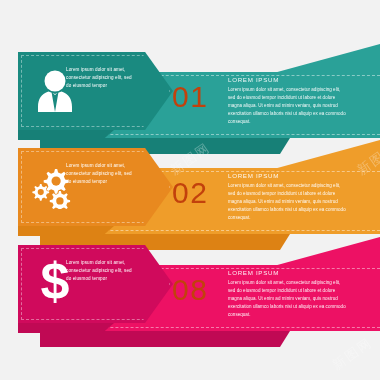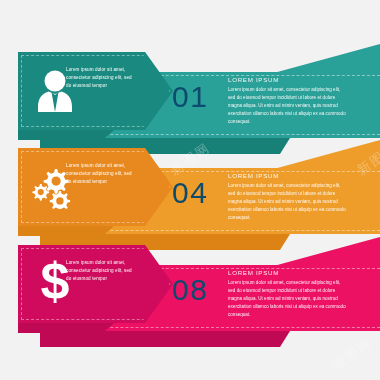--- a/index.html
+++ b/index.html
@@ -71,21 +71,21 @@
     position:absolute;left:66px;top:16px;width:70px;
     font-size:4.6px;line-height:1.75;
     color:#ffffff;
     letter-spacing:.1px;
   }
 
   .num{
     position:absolute;
     font-size:30px;
     font-weight:300;
-    color:#0c4a6e;
+    color:#c2410c;
     letter-spacing:1.5px;
     line-height:1;
   }
 
   .body{
     position:absolute;
     width:118px;
   }
   .body h4{
     margin:0 0 3px 0;
@@ -171,21 +171,21 @@
           <path d="M27 26 l1.8 0 .75 2.8 2.45 1.0 2.45-1.45 1.3 1.25 -1.45 2.45 1.0 2.45 2.8 .75 0 1.8 -2.8 .75 -1.0 2.45 1.45 2.45 -1.3 1.25 -2.45-1.45 -2.45 1.0 -.75 2.8 -1.8 0 -.75-2.8 -2.45-1.0 -2.45 1.45 -1.25-1.25 1.45-2.45 -1.0-2.45 -2.8-.75 0-1.8 2.8-.75 1.0-2.45 -1.45-2.45 1.25-1.25 2.45 1.45 2.45-1.0 Z"></path>
           <circle cx="27.9" cy="35.9" r="3.7" fill="#e8891f"></circle>
           <path d="M8 19 l1.5 0 .62 2.3 2.0 .85 2.0-1.2 1.08 1.05 -1.2 2.0 .85 2.0 2.3 .62 0 1.5 -2.3 .62 -.85 2.0 1.2 2.0 -1.08 1.05 -2.0-1.2 -2.0 .85 -.62 2.3 -1.5 0 -.62-2.3 -2.0-.85 -2.0 1.2 -1.05-1.05 1.2-2.0 -.85-2.0 -2.3-.62 0-1.5 2.3-.62 .85-2.0 -1.2-2.0 1.05-1.05 2.0 1.2 2.0-.85 Z"></path>
           <circle cx="8.75" cy="27.1" r="3.05" fill="#e8891f"></circle>
         </g>
       </svg>
     </div>
 
     <div class="cap" style="top:22px;">Lorem ipsum dolor sit amet, consectetur adipiscing elit, sed do eiusmod tempor</div>
 
-    <div class="num" style="left:172px;top:38px;">04</div>
+    <div class="num" style="left:172px;top:38px;">02</div>
 
     <div class="body" style="left:228px;top:32px;">
       <h4>LOREM IPSUM</h4>
       <p>Lorem ipsum dolor sit amet, consectetur adipiscing elit, sed do eiusmod tempor incididunt ut labore et dolore magna aliqua. Ut enim ad minim veniam, quis nostrud exercitation ullamco laboris nisi ut aliquip ex ea commodo consequat.</p>
     </div>
   </div>
 
   <div class="band" style="top:237px;height:95px;">
     <div class="fold" style="top:0;">
       <i id="fold3" style="background: rgb(237, 17, 100);"></i>

